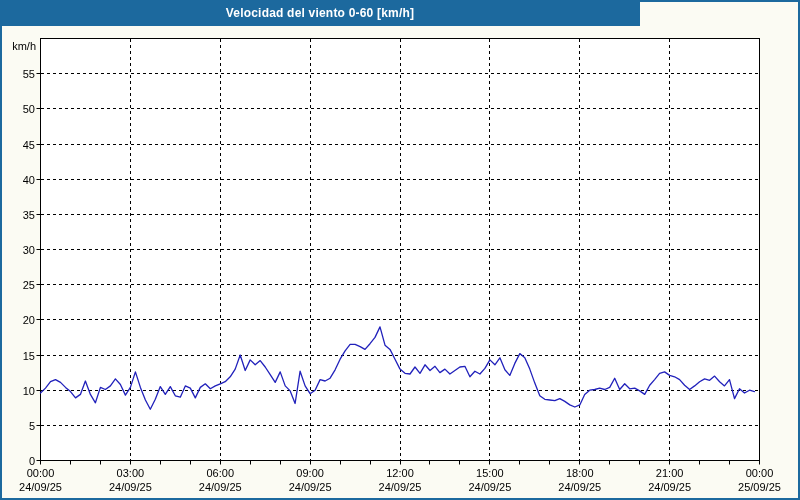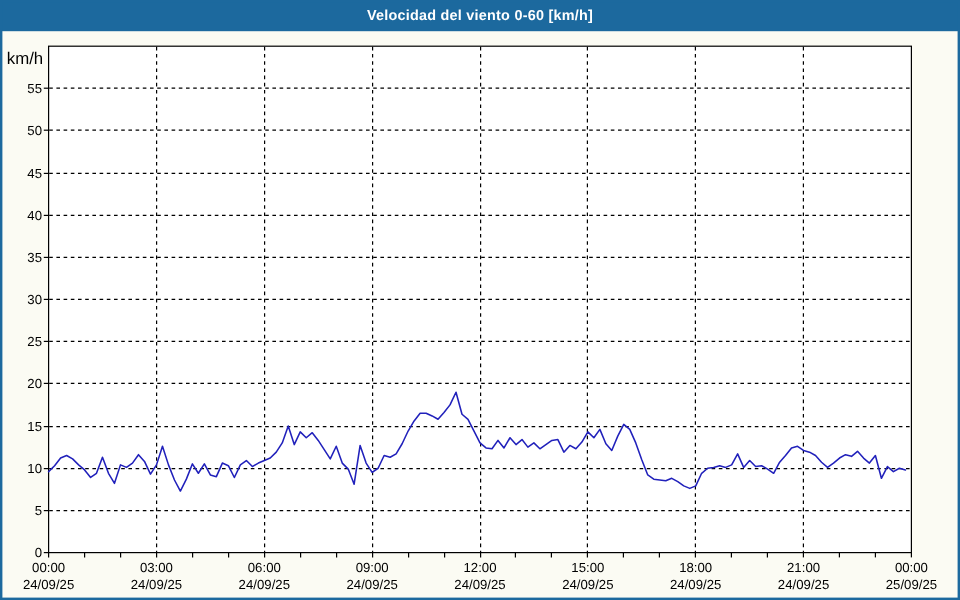--- a/index.html
+++ b/index.html
@@ -7,21 +7,21 @@
   .window {
     position: relative;
     width: 800px;
     height: 500px;
     background: #fbfbf3;
     overflow: hidden;
   }
   .titlebar {
     position: absolute;
     top: 0; left: 0;
-    width: 800px; height: 26px;
+    width: 640px; height: 26px;
     background: #1c699e;
     color: #ffffff;
     display: flex;
     align-items: center;
     justify-content: center;
     font-size: 12px;
     font-weight: bold;
     letter-spacing: 0.2px;
   }
   .frame {
@@ -29,21 +29,21 @@
     inset: 0;
     border: 2px solid #1c699e;
     pointer-events: none;
     z-index: 10;
   }
   .unit-label {
     position: absolute;
     left: 0; top: 40px;
     width: 36px;
     text-align: right;
-    font-size: 14px;
+    font-size: 11px;
     color: #000;
   }
   svg.chart { position: absolute; top: 0; left: 0; }
   svg.chart text {
     font-family: "Liberation Sans", sans-serif;
     font-size: 11px;
     fill: #000000;
   }
 </style>
 </head>

